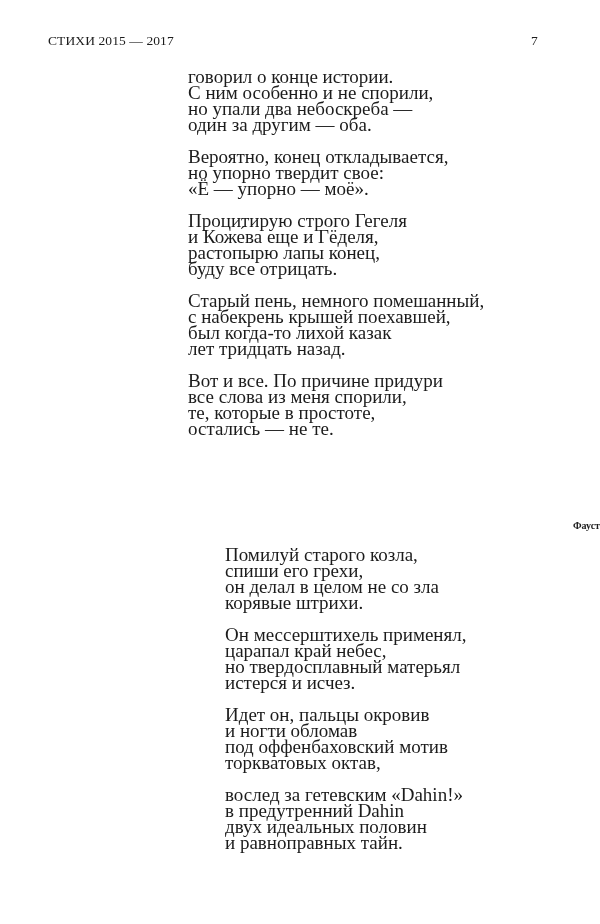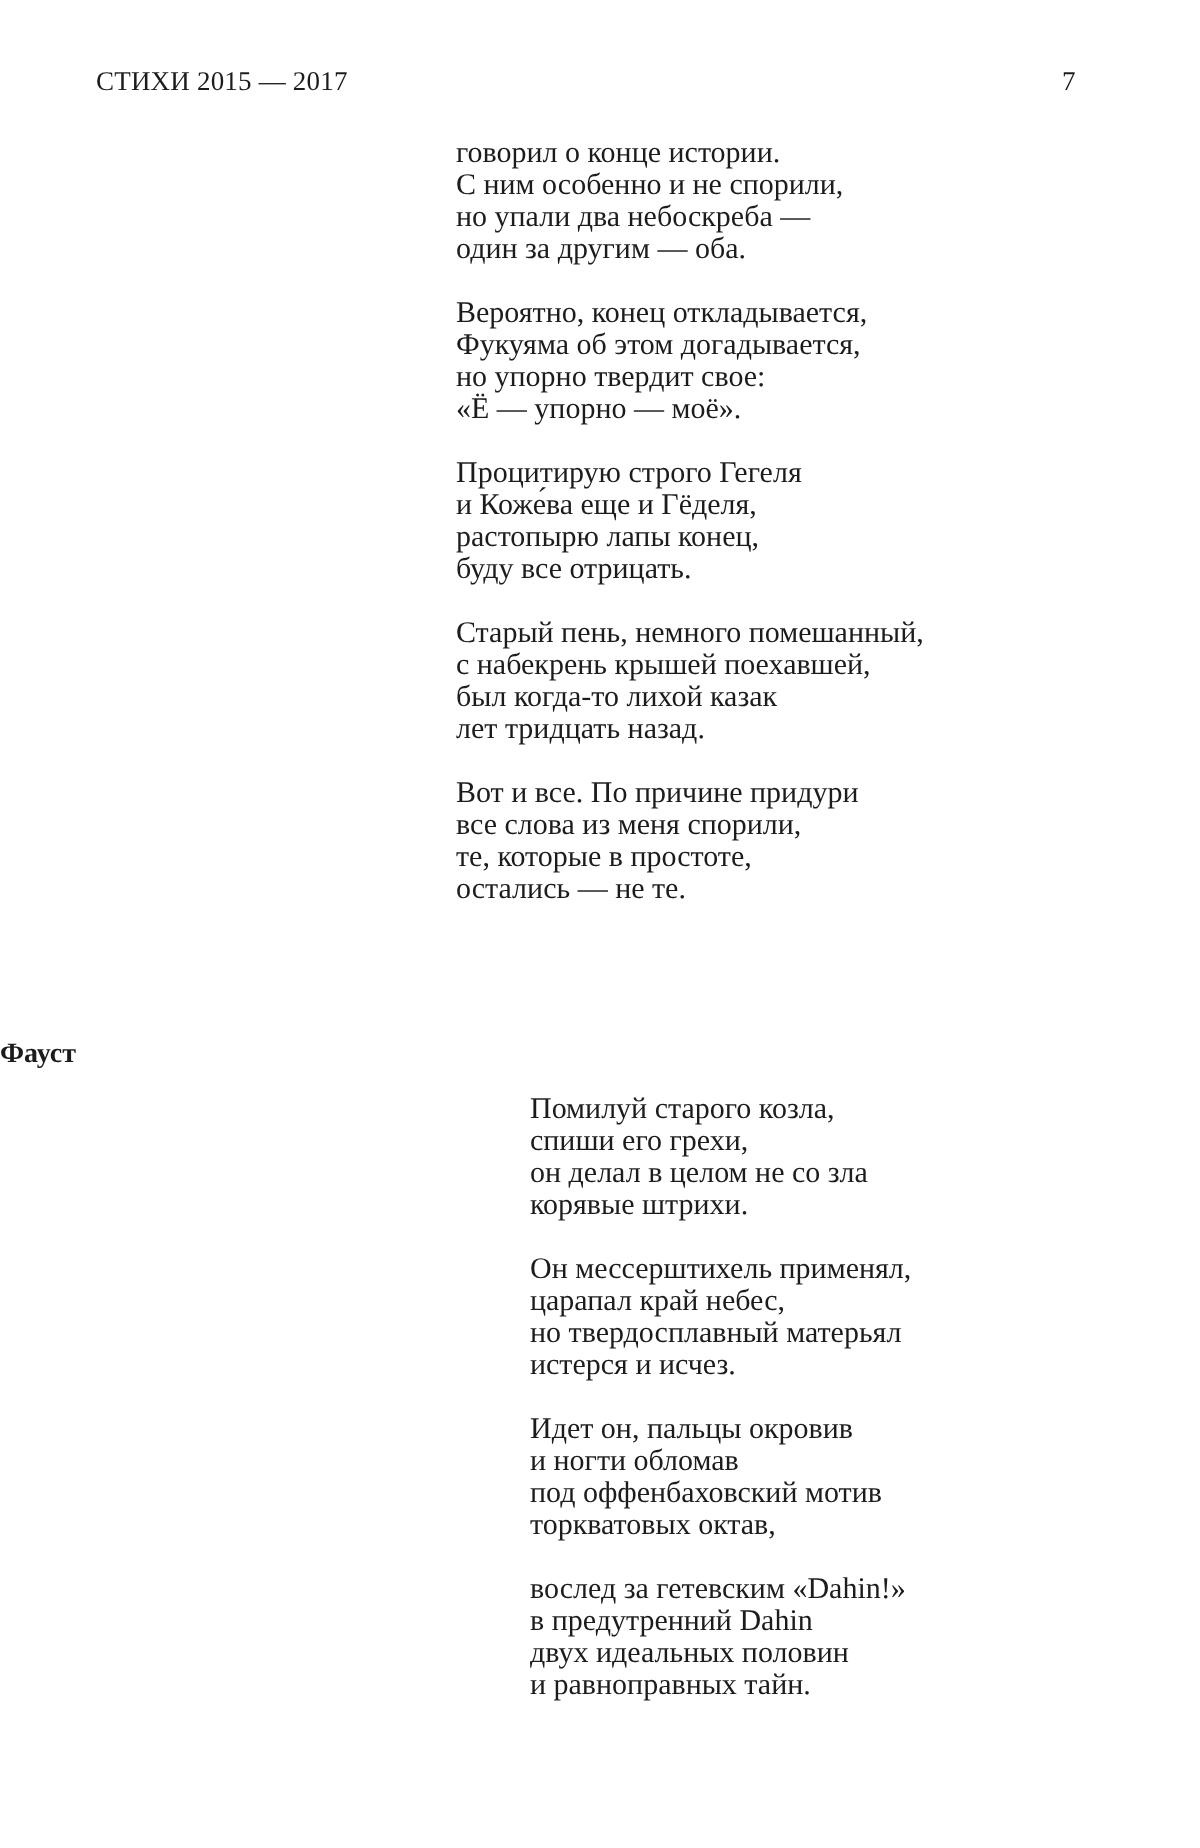--- a/index.html
+++ b/index.html
@@ -8,47 +8,46 @@
       font-family: "Liberation Serif", "DejaVu Serif", serif;
       color: #1c1c1c;
     }
     .running-head {
       position: absolute; top: 33px; left: 48px; font-size: 13.5px; letter-spacing: 0.1px;
     }
     .page-number {
       position: absolute; top: 33px; left: 531px; font-size: 13.5px;
     }
     .poem {
-      position: absolute; font-size: 15px; line-height: 16px; margin-left: 40px;
+      position: absolute; font-size: 19px; line-height: 16px;
     }
     .poem-1 { left: 188px; top: 69px; }
     .poem-2 { left: 225px; top: 547px; }
     .stanza { margin: 0 0 16px 0; }
     .line { display: block; white-space: nowrap; }
     .poem-title {
-      position: absolute; top: 520px; left: 0; width: 600px; text-align: left;
-      font-weight: bold; font-size: 14px;
+      position: absolute; top: 520px; left: 0; width: 600px; text-align: right;
+      font-weight: bold; font-size: 10px;
     }
   </style>
 </head>
 <body>
 
 <div class="running-head">СТИХИ 2015 — 2017</div>
 <div class="page-number">7</div>
 
 <div class="poem poem-1">
   <div class="stanza">
     <span class="line">говорил о конце истории.</span>
     <span class="line">С ним особенно и не спорили,</span>
     <span class="line">но упали два небоскреба —</span>
     <span class="line">один за другим — оба.</span>
   </div>
   <div class="stanza">
     <span class="line">Вероятно, конец откладывается,</span>
-    <span class="line">Фукуяма об этом догадывается,</span>
     <span class="line">но упорно твердит свое:</span>
     <span class="line">«Ё — упорно — моё».</span>
   </div>
   <div class="stanza">
     <span class="line">Процитирую строго Гегеля</span>
     <span class="line">и Коже́ва еще и Гёделя,</span>
     <span class="line">растопырю лапы конец,</span>
     <span class="line">буду все отрицать.</span>
   </div>
   <div class="stanza">

